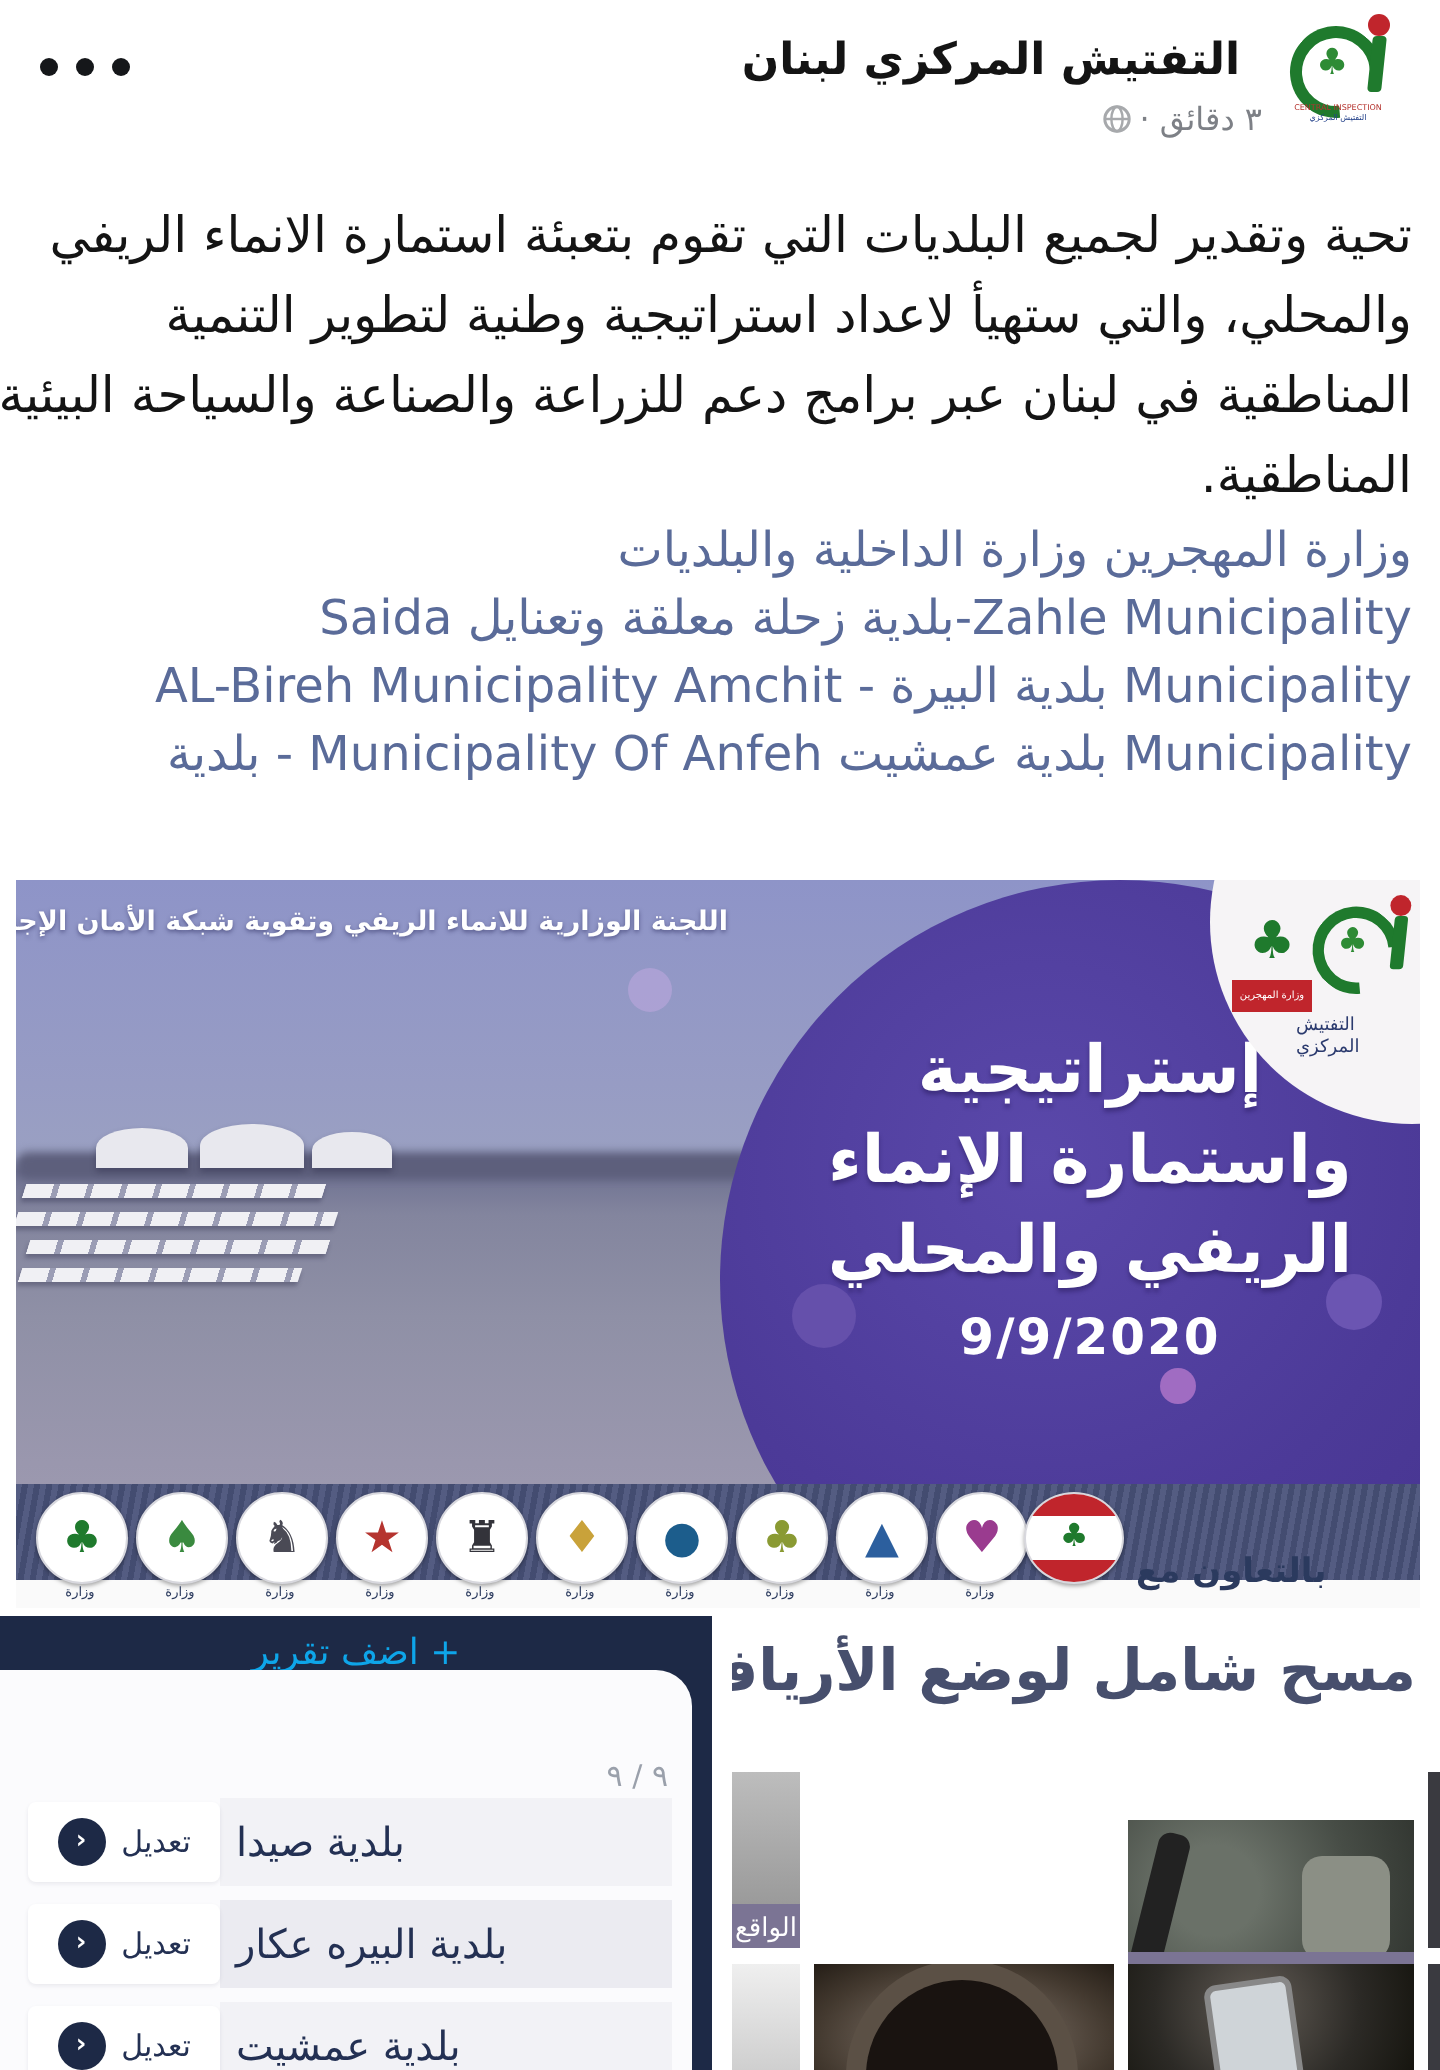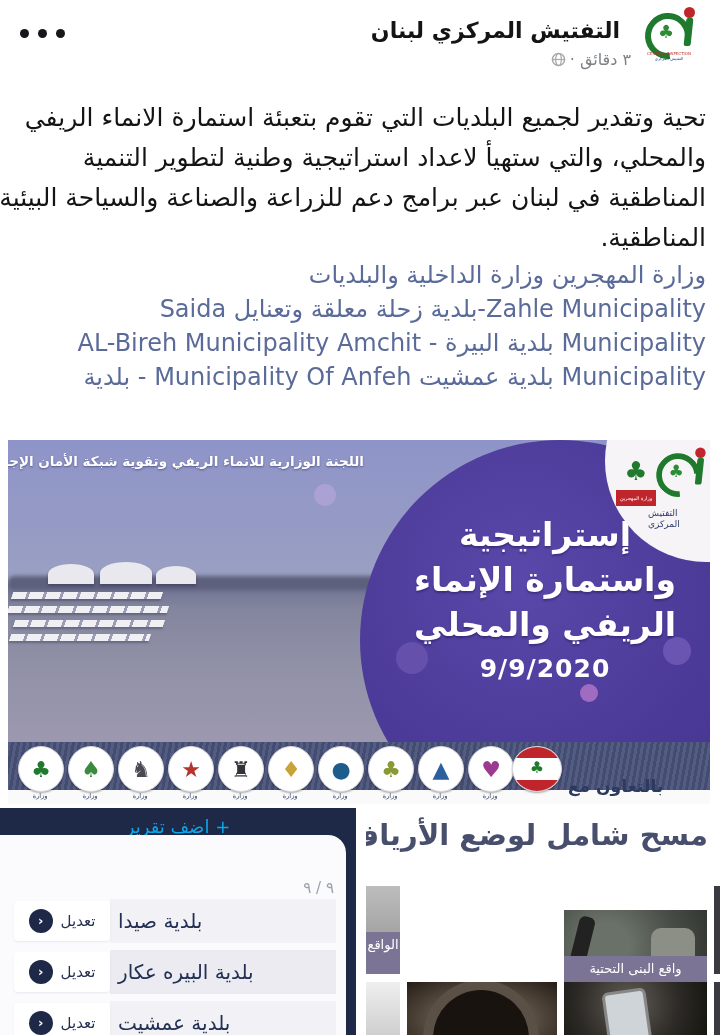--- a/index.html
+++ b/index.html
@@ -69,21 +69,21 @@
   .bl-label span{font-size:20px;color:#233053;padding-right:14px;}
   .bl-btn{position:absolute;left:14px;top:2px;width:96px;height:40px;background:#ffffff;border-radius:4px;display:flex;flex-direction:row;align-items:center;justify-content:center;gap:8px;direction:rtl;cursor:pointer;box-shadow:0 1px 2px rgba(20,30,60,.08);}
   .bl-btn .t{font-size:15px;color:#233053;}
   .bl-btn .c{width:24px;height:24px;border-radius:50%;background:#1d2946;color:#fff;font-size:13px;line-height:24px;text-align:center;font-weight:bold;}
   .bl-row.alt .bl-label{background:#ebebf1;}
 
   
   .bottom-right{position:absolute;top:808px;left:366px;width:354px;height:227px;background:#ffffff;overflow:hidden;cursor:pointer;}
   .br-title{position:absolute;top:10px;right:12px;font-size:29px;font-weight:bold;color:#474f6d;direction:rtl;white-space:nowrap;}
   .tile{position:absolute;overflow:hidden;}
-  .tile .label{position:absolute;left:0;bottom:0;width:100%;height:42px;background:#7b7494;color:#fff;font-size:13px;line-height:26px;text-align:center;direction:rtl;white-space:nowrap;}
+  .tile .label{position:absolute;left:0;bottom:0;width:100%;height:22px;background:#7b7494;color:#fff;font-size:13px;line-height:26px;text-align:center;direction:rtl;white-space:nowrap;}
   .ph-class{background:linear-gradient(180deg,#d9d9d9 0 55%,#9c9c9c 100%);}
   .ph-class .board{position:absolute;left:18px;top:14px;width:78px;height:38px;background:#f4f4f4;border:2px solid #bbb;}
   .ph-class .kid{position:absolute;right:28px;top:26px;width:26px;height:40px;background:#4a4a4a;border-radius:8px 8px 0 0;}
   .ph-pipe{background:radial-gradient(circle at 30% 40%,#6a7168 0 20%,#474d46 60%,#2f332e 100%);margin-top:24px;}
   .ph-pipe .pipe{position:absolute;left:8px;top:6px;width:16px;height:70px;background:#222;transform:rotate(14deg);border-radius:6px;}
   .ph-pipe .worker{position:absolute;right:12px;top:18px;width:44px;height:52px;background:#8b8f85;border-radius:10px;}
   .ph-part{background:linear-gradient(180deg,#bdbdbd,#8f8f8f);}
   .ph-arch{background:radial-gradient(ellipse at 50% 70%,#6e6258 0 30%,#43392f 70%,#241d16 100%);}
   .ph-arch .arch{position:absolute;left:26px;top:8px;width:96px;height:120px;background:#191310;border-radius:48px 48px 0 0;box-shadow:0 0 0 10px #5b5045;}
   .ph-phone{background:radial-gradient(circle at 45% 40%,#55504a 0 15%,#2c2a26 60%,#16150f 100%);}

